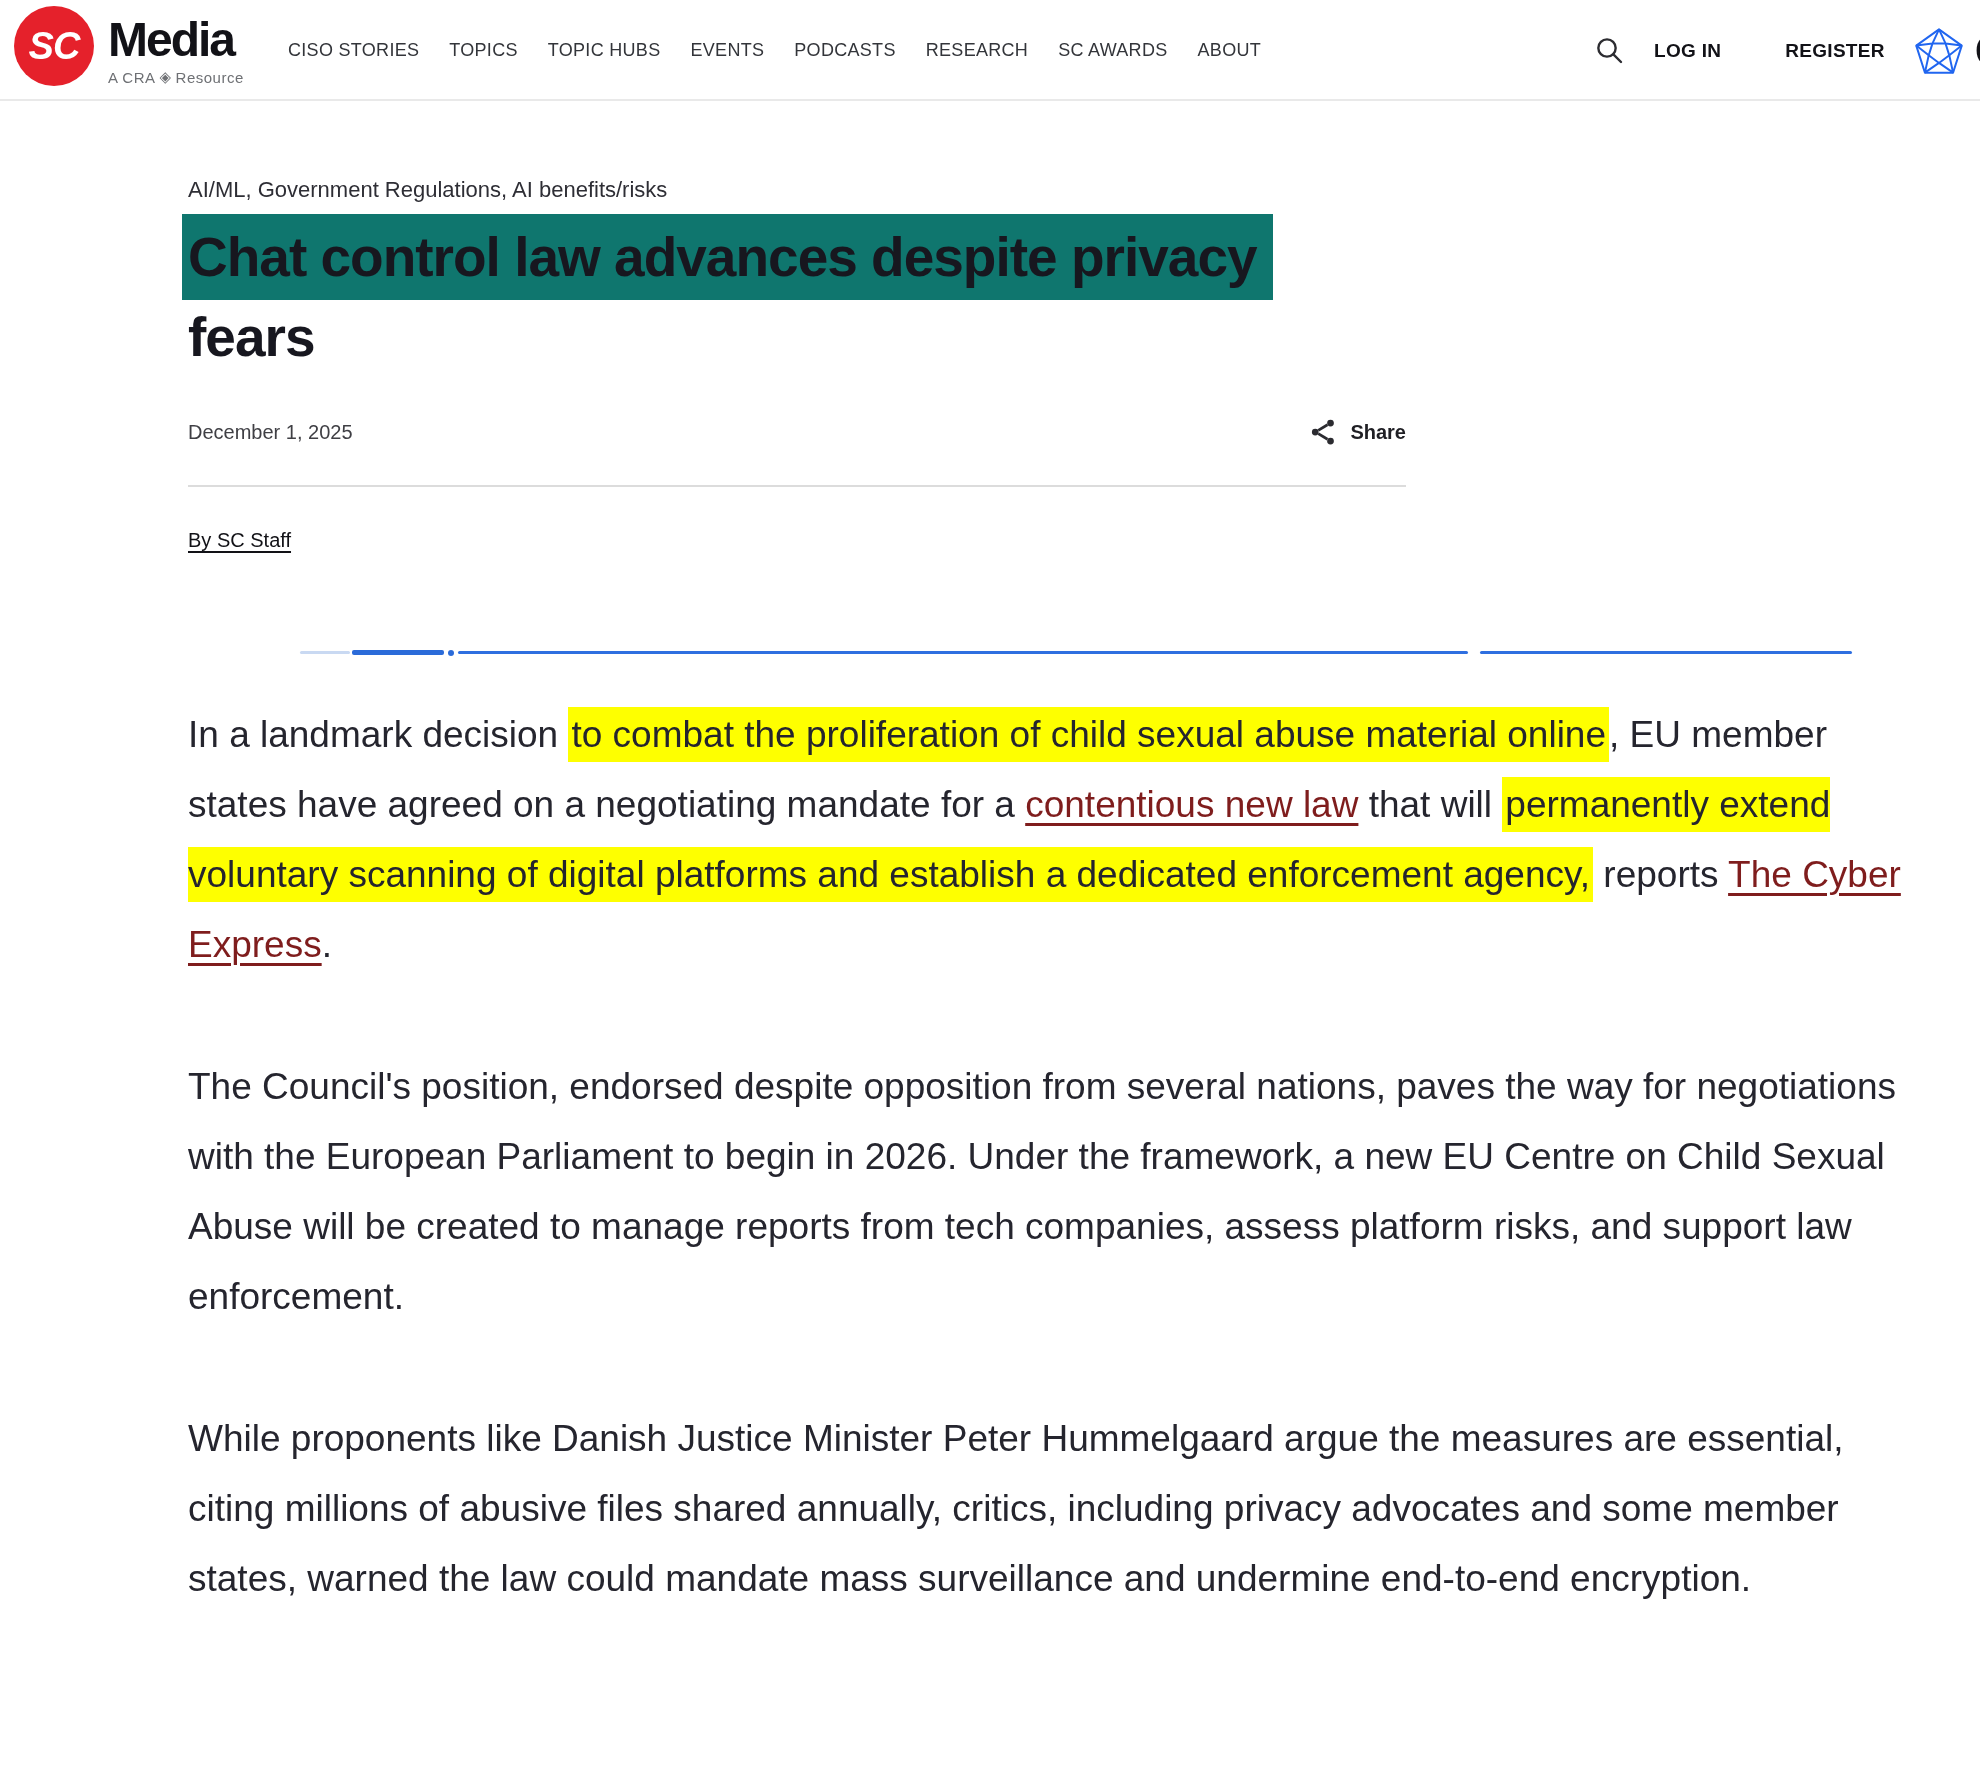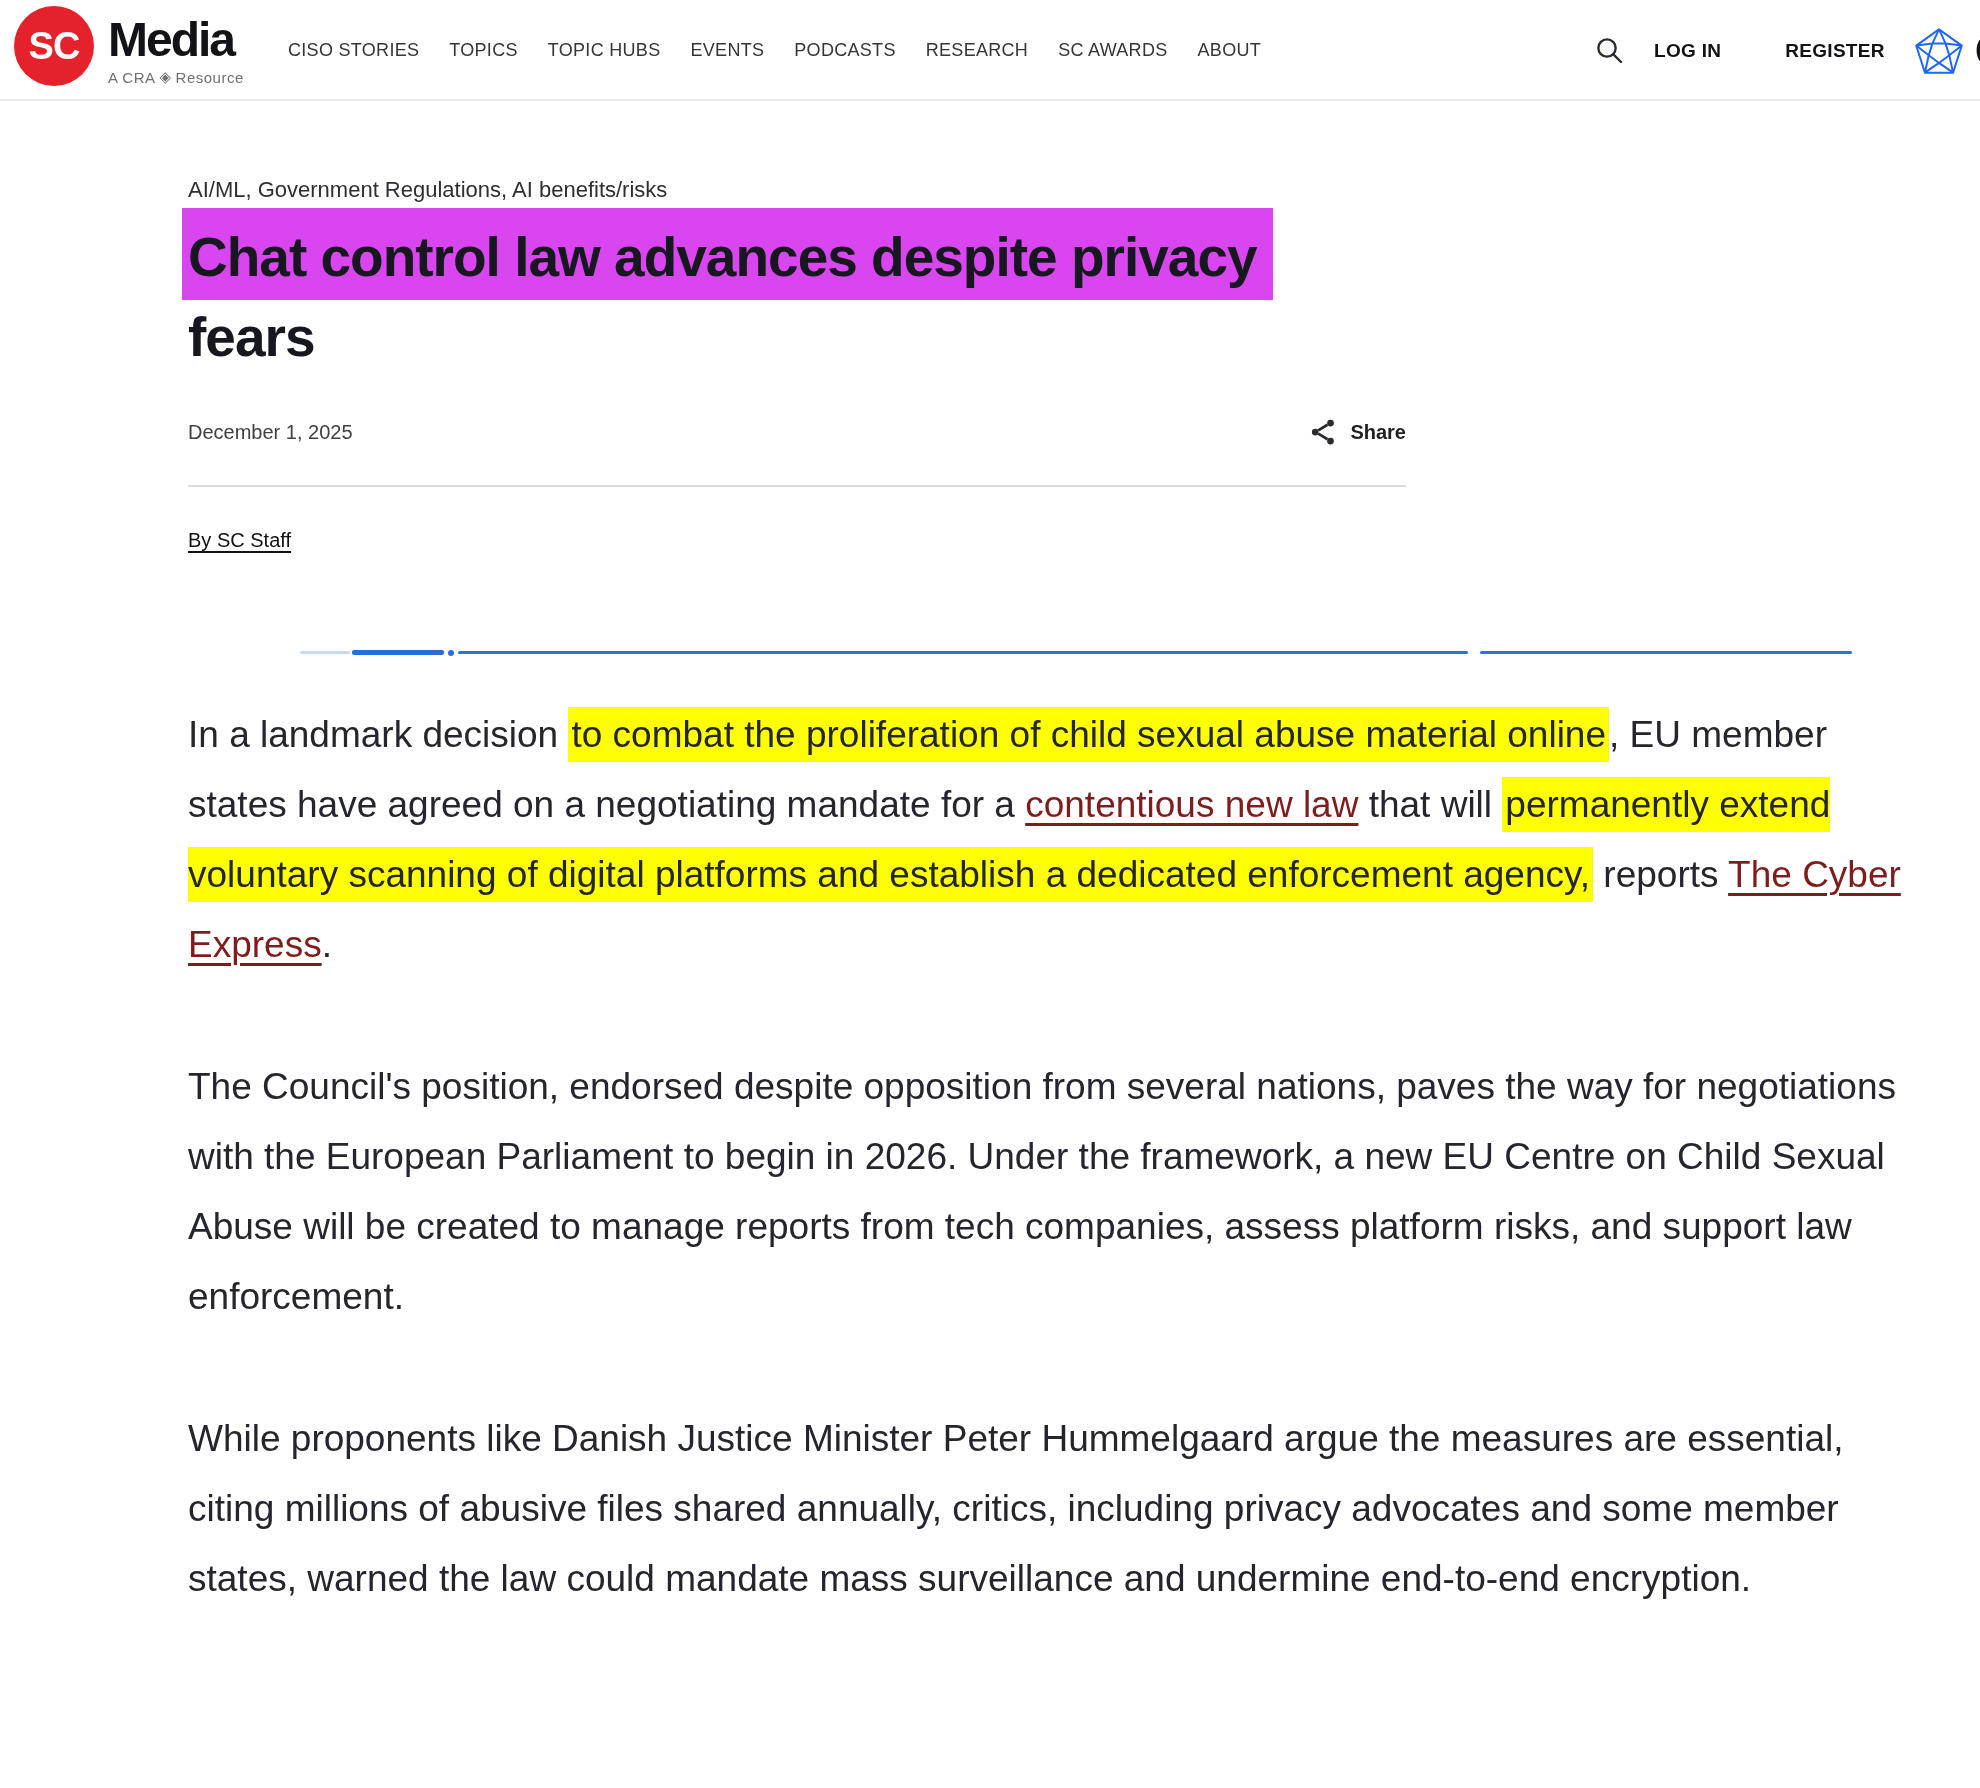--- a/index.html
+++ b/index.html
@@ -4,42 +4,42 @@
 <style>
   * { margin:0; padding:0; box-sizing:border-box; }
   html,body { background:#ffffff; }
   body { font-family:"Liberation Sans", sans-serif; color:#23232c; }
   .page { position:relative; width:1980px; height:1788px; background:#fff; overflow:hidden; }
 
   
   header { position:relative; width:1980px; height:101px; background:#fff; border-bottom:2px solid #e9e9e9; }
   .brand { position:absolute; left:14px; top:6px; display:flex; align-items:flex-start; text-decoration:none; color:#121217; cursor:pointer; }
   .sc-circle { width:80px; height:80px; background:#e5212b; border-radius:50%; display:flex; align-items:center; justify-content:center; }
-  .sc-circle span { color:#fff; font-weight:bold; font-size:38px; letter-spacing:-1px; }
+  .sc-circle span { color:#fff; font-weight:bold; font-size:38px; letter-spacing:-1px;font-style:italic; }
   .brand-text { margin-left:14px; padding-top:8px; display:flex; flex-direction:column; }
   .brand-word { font-size:48px; font-weight:bold; letter-spacing:-2px; line-height:52px; color:#121217; }
   .brand-tagline { margin-top:2px; font-size:15px; color:#6e7074; letter-spacing:0.5px; display:flex; align-items:flex-end; gap:4px; }
   .gem { font-size:15px; color:#6e7074; }
 
   .main-nav { position:absolute; left:288px; top:0; height:101px; display:flex; align-items:center; gap:30px; }
   .nav-item { font-size:18px; color:#33353a; text-decoration:none; letter-spacing:0.3px; white-space:nowrap; cursor:pointer; }
 
   .header-right { position:absolute; left:1592px; top:0; height:101px; display:flex; align-items:center; }
   .search-btn { background:none; border:none; cursor:pointer; width:34px; height:34px; padding:0; margin-right:28px; }
   .login, .register { font-size:19px; font-weight:bold; color:#121217; text-decoration:none; letter-spacing:0.3px; white-space:nowrap; cursor:pointer; }
   .login { margin-right:64px; }
   .register { margin-right:28px; }
   .partner { display:flex; align-items:center; gap:10px; text-decoration:none; color:#121217; white-space:nowrap; cursor:pointer; }
   .partner-text { font-size:45px; font-weight:bold; letter-spacing:-1px; }
 
   
   .article-head { margin-left:188px; width:1218px; }
   .category { display:block; margin-top:76px; font-size:22px; color:#2e2e35; text-decoration:none; cursor:pointer; }
   .headline { margin-top:14px; font-size:55px; line-height:80px; font-weight:bold; letter-spacing:-1px; color:#17171f; }
-  .headline .hl { background:#d946ef; padding:18px 16px 12px 6px; margin-left:-6px; }
+  .headline .hl { background:#0f766e; padding:12px 16px 12px 6px; margin-left:-6px; }
   .meta-row { margin-top:32px; height:46px; display:flex; align-items:center; justify-content:space-between; }
   .date { font-size:20px; color:#3f3f44; }
   .share { background:none; border:none; display:flex; align-items:center; gap:12px; cursor:pointer; padding:0; }
   .share span { font-size:20px; font-weight:bold; color:#1f1f24; font-family:"Liberation Sans", sans-serif; }
   .divider { margin-top:30px; border:none; border-top:2px solid #dcdcdc; width:100%; }
   .byline { display:inline-block; margin-top:42px; font-size:20px; color:#121217; text-decoration:underline; text-underline-offset:4px; cursor:pointer; }
 
   
   .blue-line { position:relative; margin-left:188px; margin-top:98px; width:1730px; height:6px; }
   .blue-line i { position:absolute; top:1px; display:block; border-radius:2px; }

